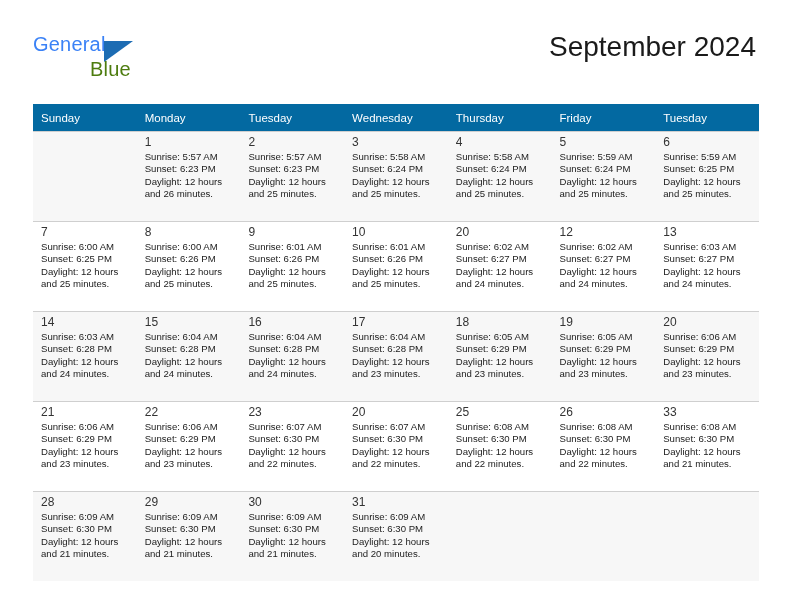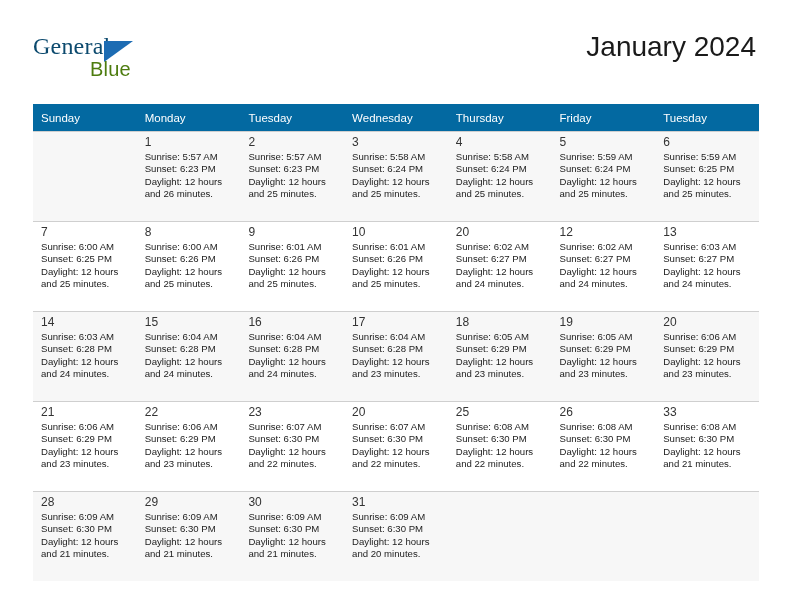--- a/index.html
+++ b/index.html
@@ -33,24 +33,24 @@
     position: absolute;
     left: 33px;
     top: 33px;
     width: 170px;
     height: 52px;
   }
   .logo-general {
     position: absolute;
     left: 0;
     top: 0;
-    font-size: 24px;
+    font-size: 20px;
     letter-spacing: .2px;
-    color: #0c4a6e;
-    font-family: Liberation Serif, serif;
+    color: #3b82f6;
+    font-family: Liberation Sans, sans-serif;
   }
   .logo-tri {
     position: absolute;
     left: 71px;
     top: 8px;
     width: 0;
     height: 0;
     border-left: 29px solid #1d6cb3;
     border-bottom: 21px solid transparent;
   }
@@ -139,21 +139,21 @@
 <body>
 
 <div class="page">
 
   <div class="header">
     <div class="logo">
       <span class="logo-general">General</span>
       <span class="logo-tri"></span>
       <span class="logo-blue">Blue</span>
     </div>
-    <div class="title">January 2024</div>
+    <div class="title">September 2024</div>
   </div>
 
   <table class="calendar">
     <thead>
       <tr>
         <th>Sunday</th>
         <th>Monday</th>
         <th>Tuesday</th>
         <th>Wednesday</th>
         <th>Thursday</th>

